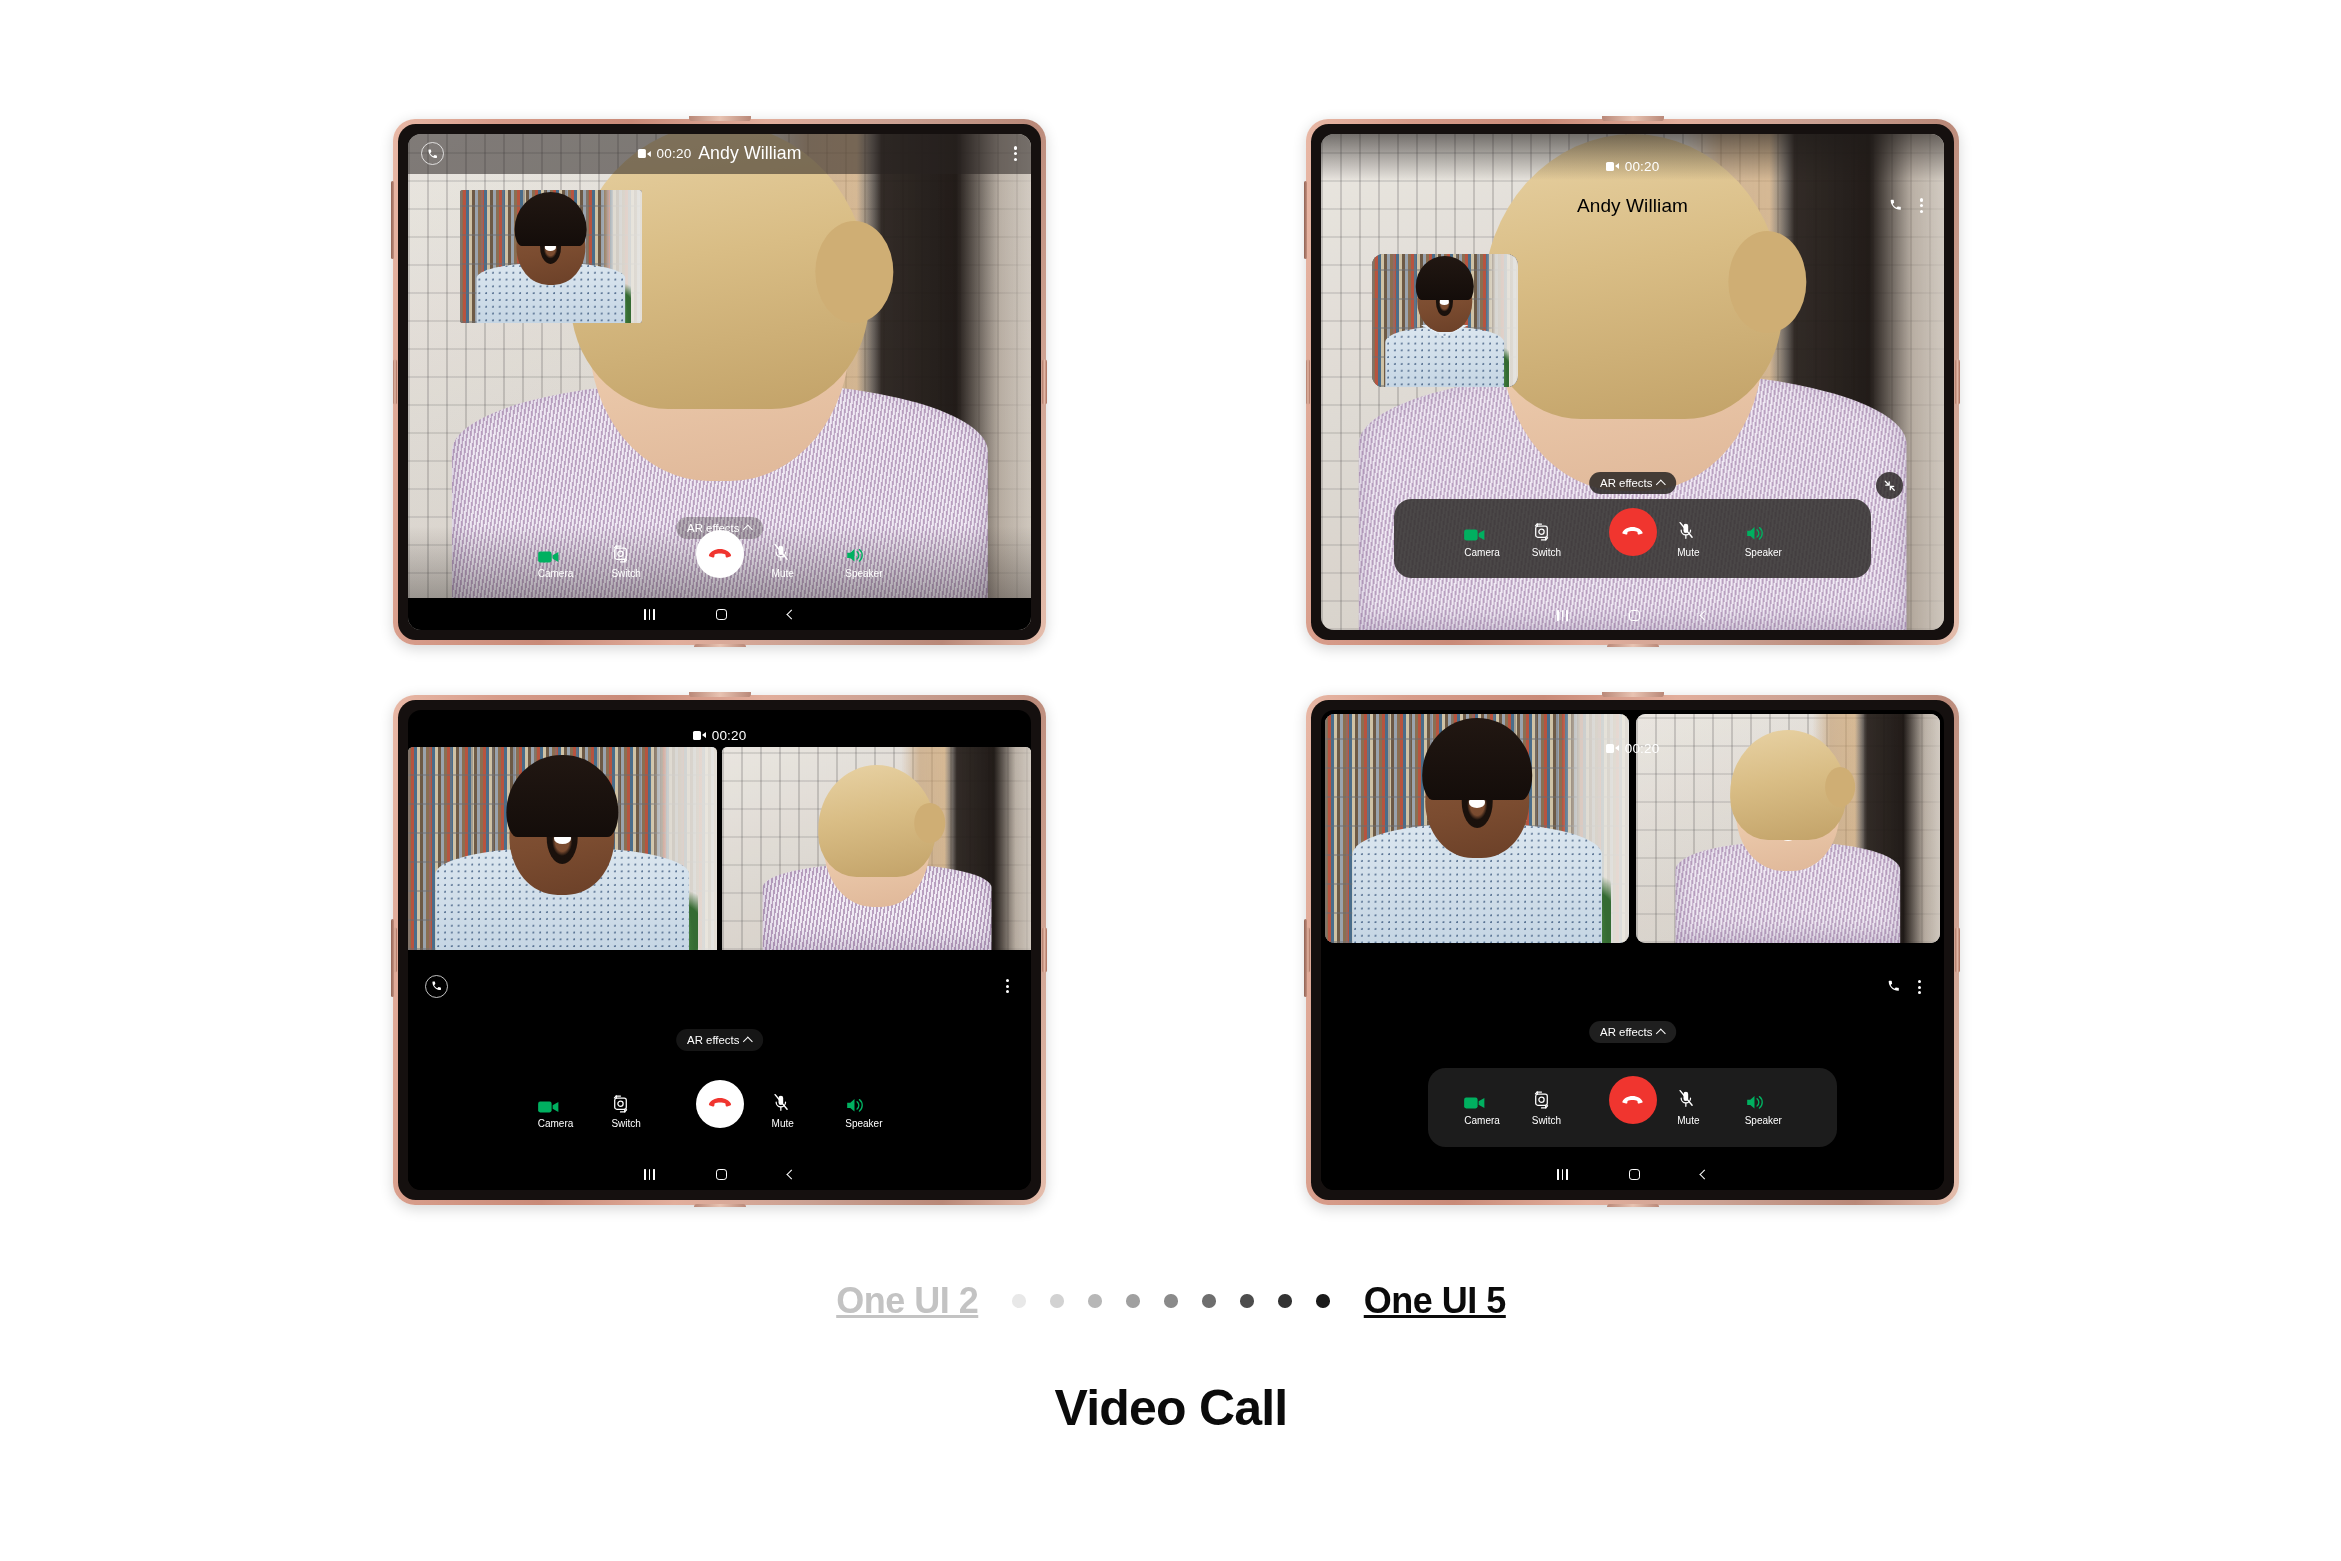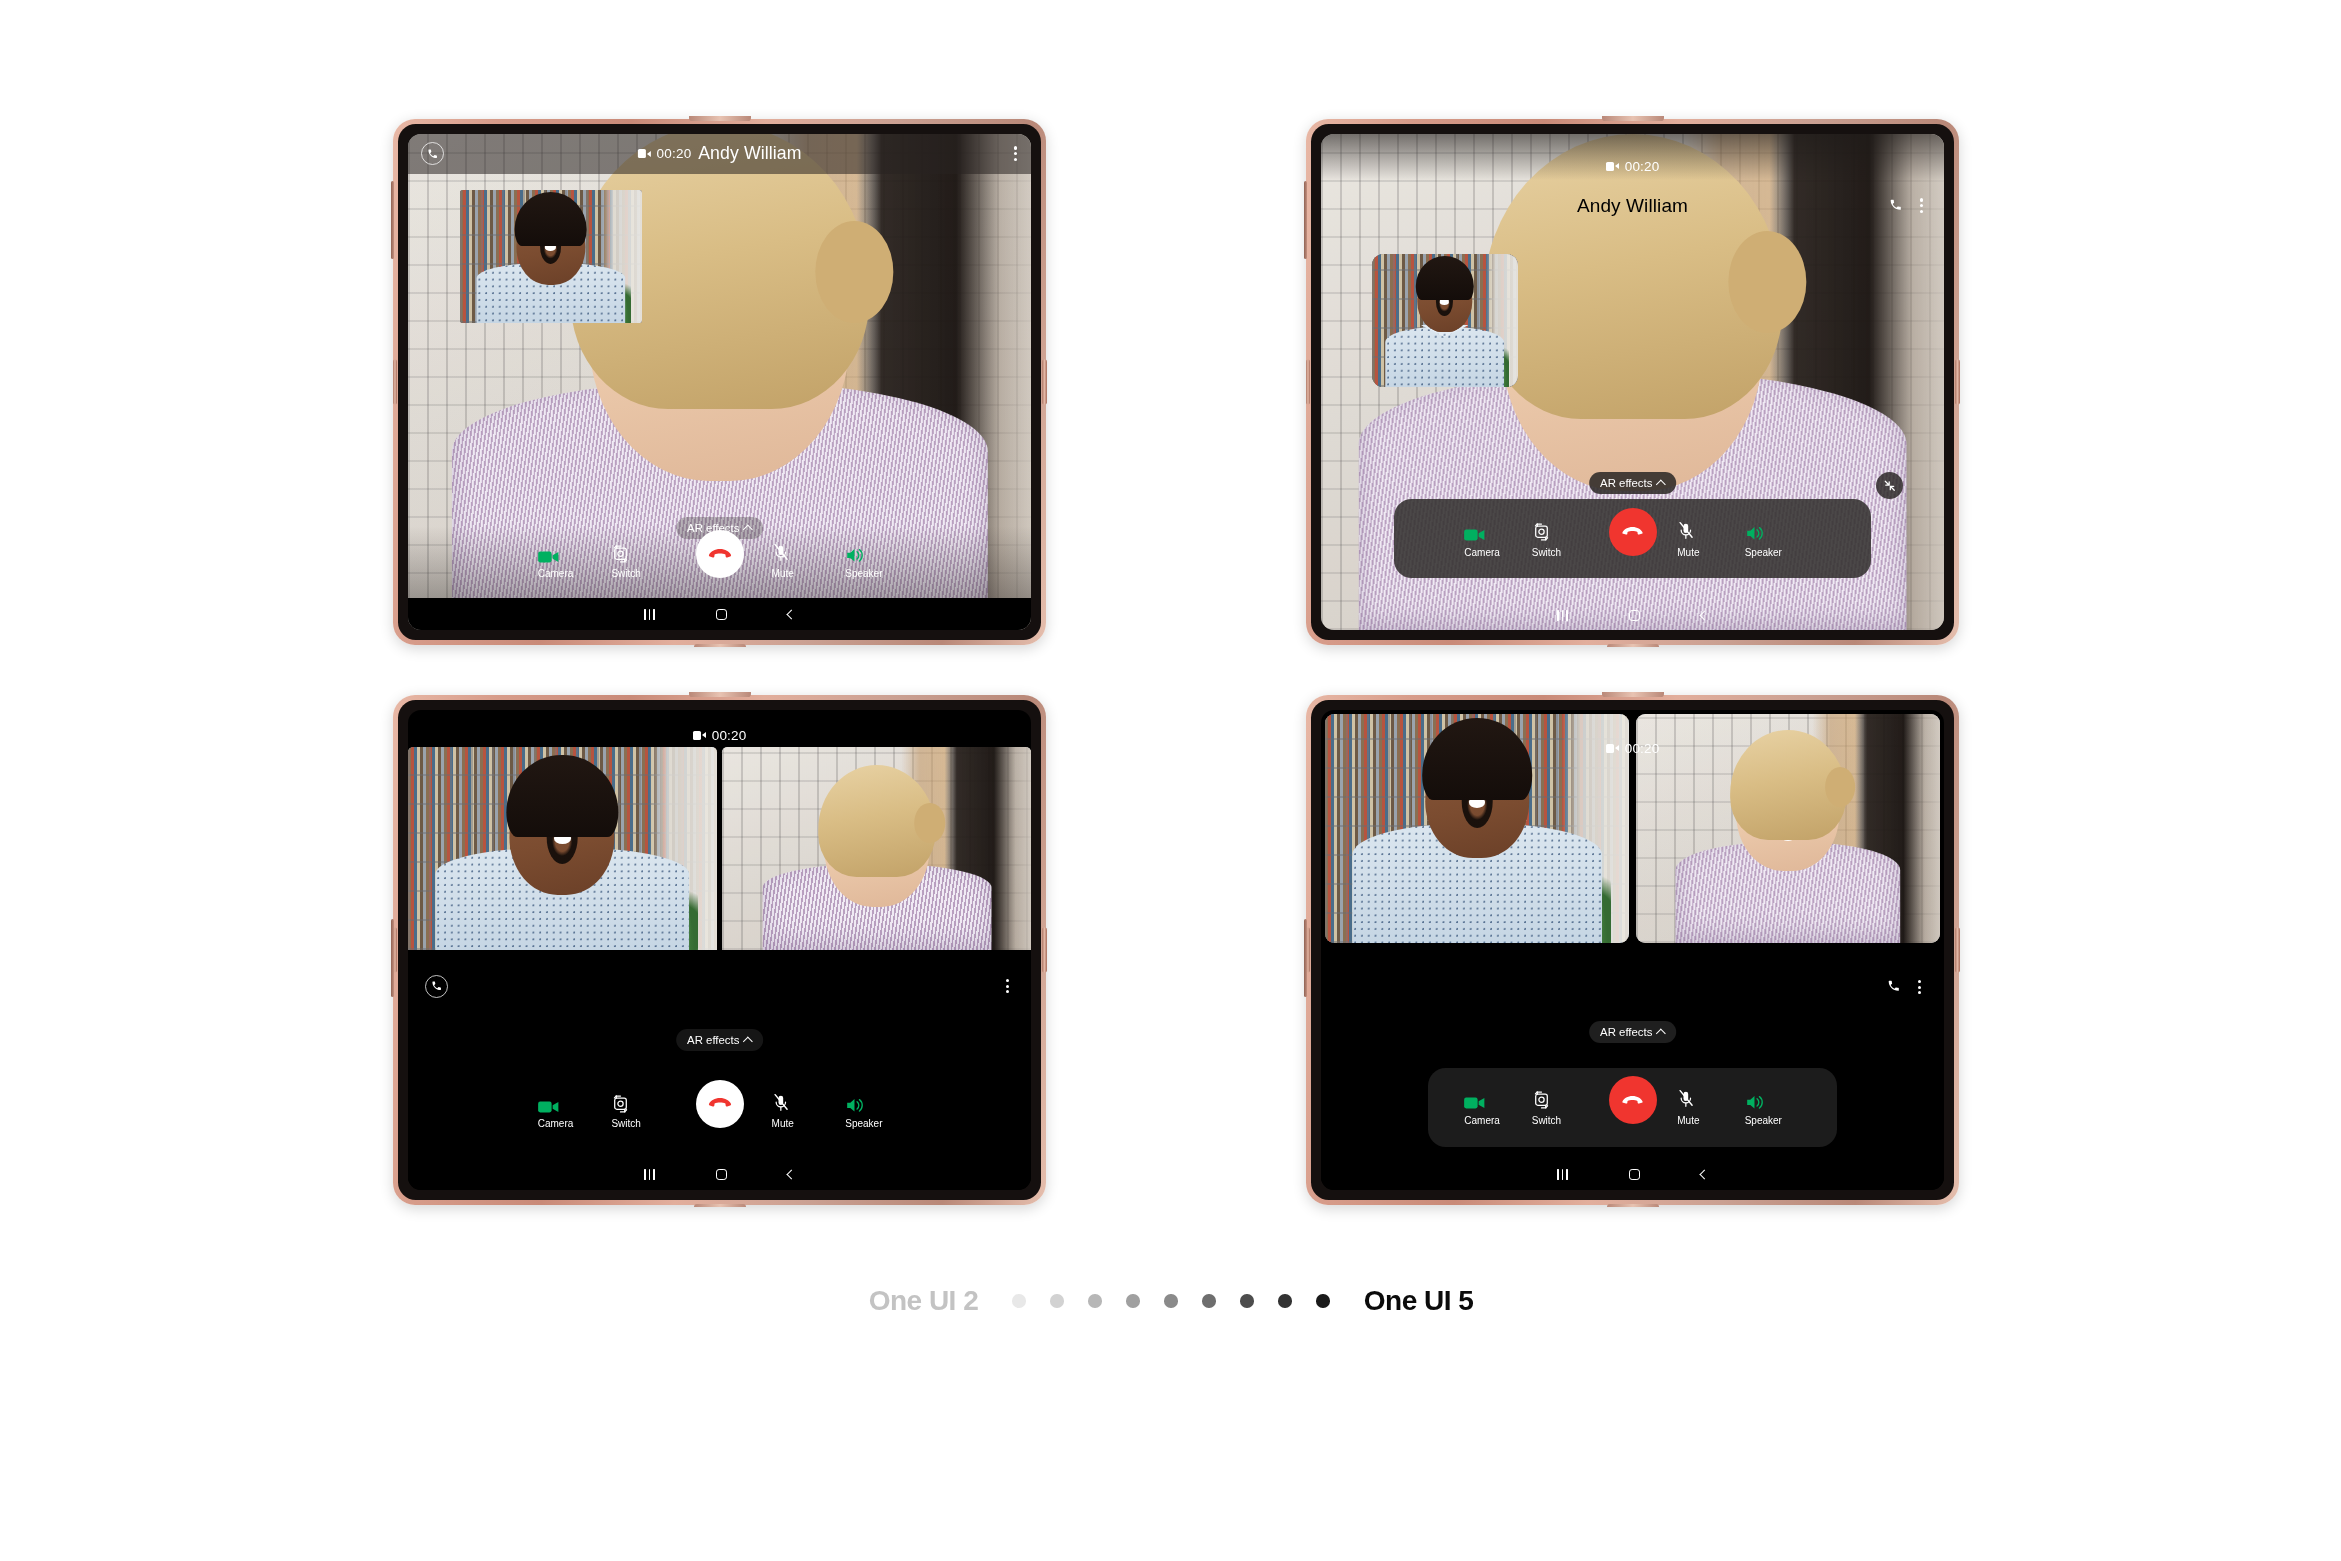--- a/index.html
+++ b/index.html
@@ -208,21 +208,21 @@
 
   
   .minimize { position:absolute; width:27px; height:27px; border-radius:50%;
     background:rgba(40,37,35,.82); display:flex; align-items:center; justify-content:center; }
 
   
   .darkpanel { position:absolute; left:0; right:0; bottom:0; background:#000; }
 
   
   .legend { position:absolute; display:flex; align-items:center; }
-  .legend-label { font-size:28px; font-weight:700; letter-spacing:-0.5px; }
+  .legend-label { font-size:36px; font-weight:700; letter-spacing:-0.5px;text-decoration:underline; }
   .dots { display:flex; align-items:center; }
   .dots i { display:block; border-radius:50%; }
   .pagetitle { position:absolute; width:100%; text-align:center;
     font-size:50px; font-weight:700; color:#0b0b0b; letter-spacing:-0.8px; }
 </style>
 </head>
 <body>
 
 <div class="stage">
 
@@ -809,15 +809,16 @@
       <i style="width:13.5px;height:13.5px;background:#a0a0a0;"></i>
       <i style="width:13.5px;height:13.5px;background:#8a8a8a;"></i>
       <i style="width:13.5px;height:13.5px;background:#6e6e6e;"></i>
       <i style="width:13.5px;height:13.5px;background:#4d4d4d;"></i>
       <i style="width:13.5px;height:13.5px;background:#333333;"></i>
       <i style="width:13.5px;height:13.5px;background:#1a1a1a;"></i>
     </span>
     <span class="legend-label" style="color:#0b0b0b;">One UI 5</span>
   </div>
 
+  <div class="pagetitle" style="top:1379px;">Video Call</div>
 
 </div>
 
 
 </body></html>

